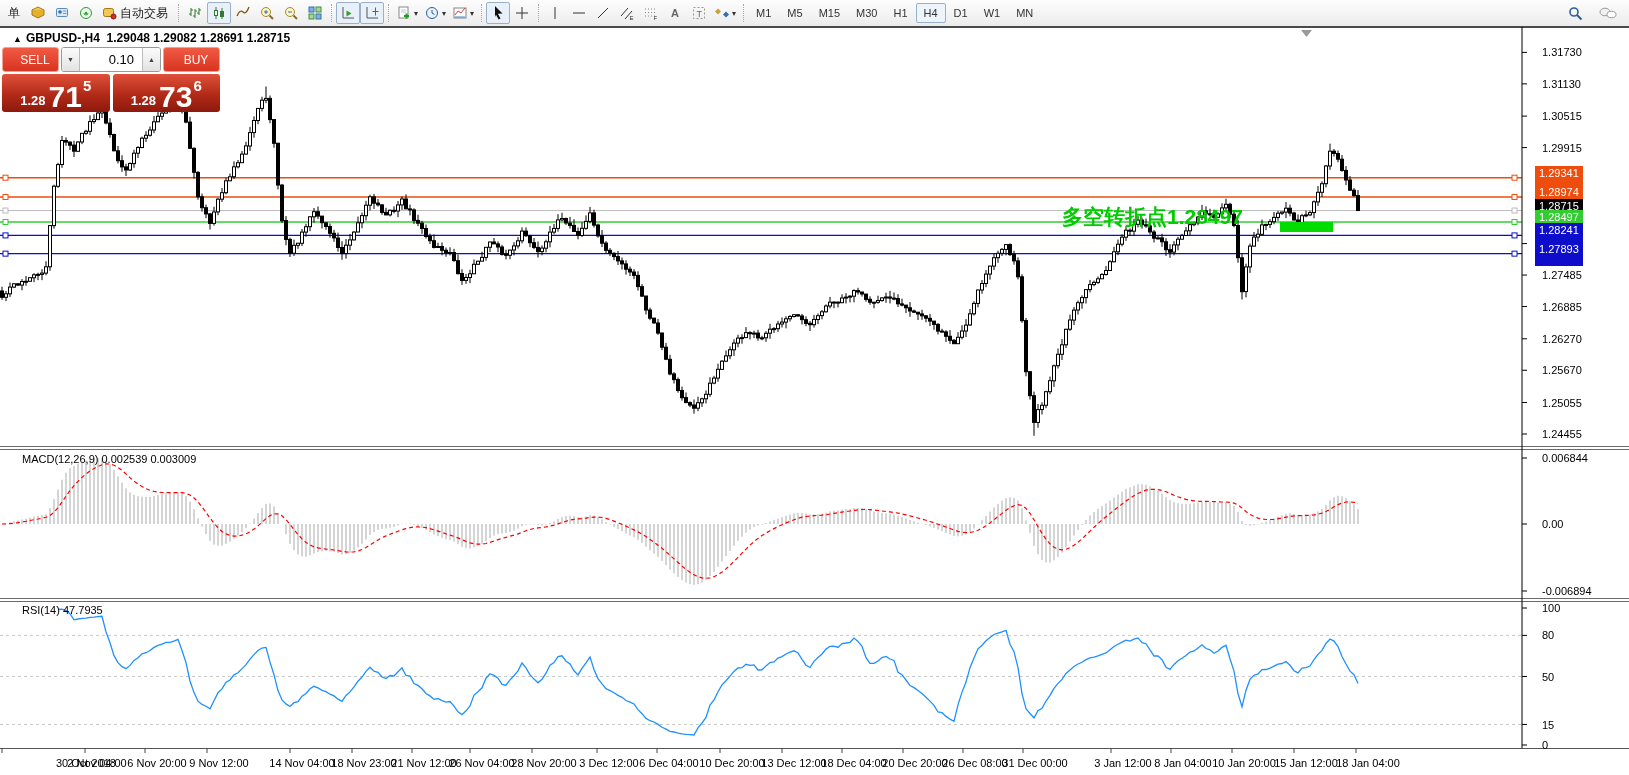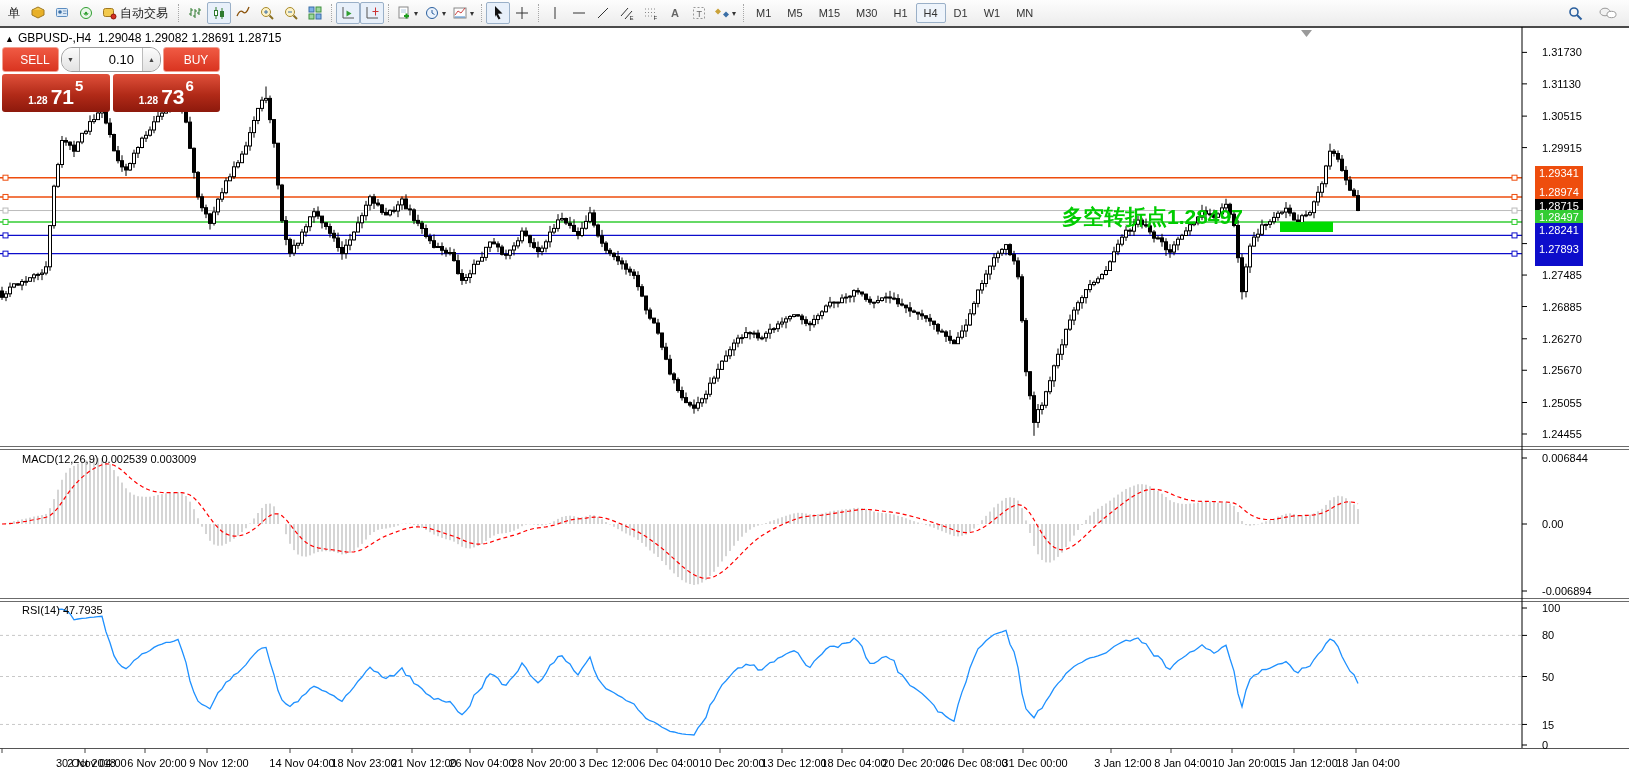--- a/index.html
+++ b/index.html
@@ -37,47 +37,47 @@
   #labels{position:absolute;left:12px;top:0;width:1629px;height:775px;z-index:2;pointer-events:none;}
   .ylab{position:absolute;left:1530px;font-size:11px;color:#000;transform:translateY(-50%);white-space:nowrap;}
   .price-tag{
     position:absolute;left:1523px;transform:translateY(-50%);
     font-size:11px;color:#fff;padding:0 4px;height:24px;line-height:14px;white-space:nowrap;
   }
   .xlab{position:absolute;top:757px;font-size:11px;color:#000;transform:translateX(-50%);white-space:nowrap;}
   .xlab.left{transform:none;margin-left:42px;}
 
   
-  .symbol-title{position:absolute;left:5px;top:31px;z-index:3;font-size:12px;font-weight:400;color:#000;white-space:nowrap;text-align:center;}
+  .symbol-title{position:absolute;left:13px;top:31px;z-index:3;font-size:12px;font-weight:700;color:#000;white-space:nowrap;text-align:center;}
   .symbol-title .st-caret{font-size:9px;margin-right:4px;}
   .pane-label{position:absolute;left:22px;z-index:3;font-size:11px;color:#000;white-space:nowrap;}
   #macd-label{top:453px;}
   #rsi-label{top:604px;}
   .annotation{position:absolute;z-index:3;font-weight:700;white-space:nowrap;}
 
   
   .trade-panel{position:absolute;left:2px;top:47px;width:218px;z-index:4;}
   .tp-row1{display:flex;gap:2px;height:25px;}
   .tp-sell,.tp-buy{
     flex:0 0 57px;border:1px solid #f2a091;border-radius:3px;color:#fff;font-size:12px;
     background:linear-gradient(#f05a43,#d93420);display:flex;align-items:center;justify-content:center;
     box-sizing:border-box;cursor:default;padding-left:15px;
   }
-  .tp-vol{flex:1;display:flex;border:1px solid #9a9a9a;border-radius:11px;overflow:hidden;background:#fff;box-sizing:border-box;}
+  .tp-vol{flex:1;display:flex;border:1px solid #9a9a9a;border-radius:3px;overflow:hidden;background:#fff;box-sizing:border-box;}
   .vol-btn{width:18px;border:none;background:linear-gradient(#fcfcfc,#e2e2e2);color:#444;font-size:7px;padding:0;cursor:default;}
   .vol-down{border-right:1px solid #bbb;}
   .vol-up{border-left:1px solid #bbb;}
   .vol-input{flex:1;width:50px;border:none;outline:none;text-align:right;padding:0 8px 0 0;font-size:13px;color:#000;font-family:"Liberation Sans",sans-serif;}
   .tp-row2{display:flex;gap:3px;margin-top:2px;height:38px;}
   .tp-price{
     flex:1;border-radius:3px;color:#fff;display:flex;align-items:flex-end;justify-content:center;
     background:linear-gradient(#e0503a,#b12a18 55%,#8d190c);padding-bottom:2px;box-sizing:border-box;
   }
-  .tp-small{font-size:10px;font-weight:700;line-height:18px;margin-right:3px;}
-  .tp-big{font-size:21px;font-weight:700;line-height:27px;}
+  .tp-small{font-size:13px;font-weight:700;line-height:18px;margin-right:3px;}
+  .tp-big{font-size:30px;font-weight:700;line-height:27px;}
   .tp-sup{font-size:15px;font-weight:700;line-height:1;align-self:flex-start;margin-top:4px;margin-left:1px;}
 </style>
 </head>
 <body>
 
 <div class="toolbar">
   <div class="tb-btn">
     <span class="tb-text">单</span>
   </div>
   <div class="tb-btn">

